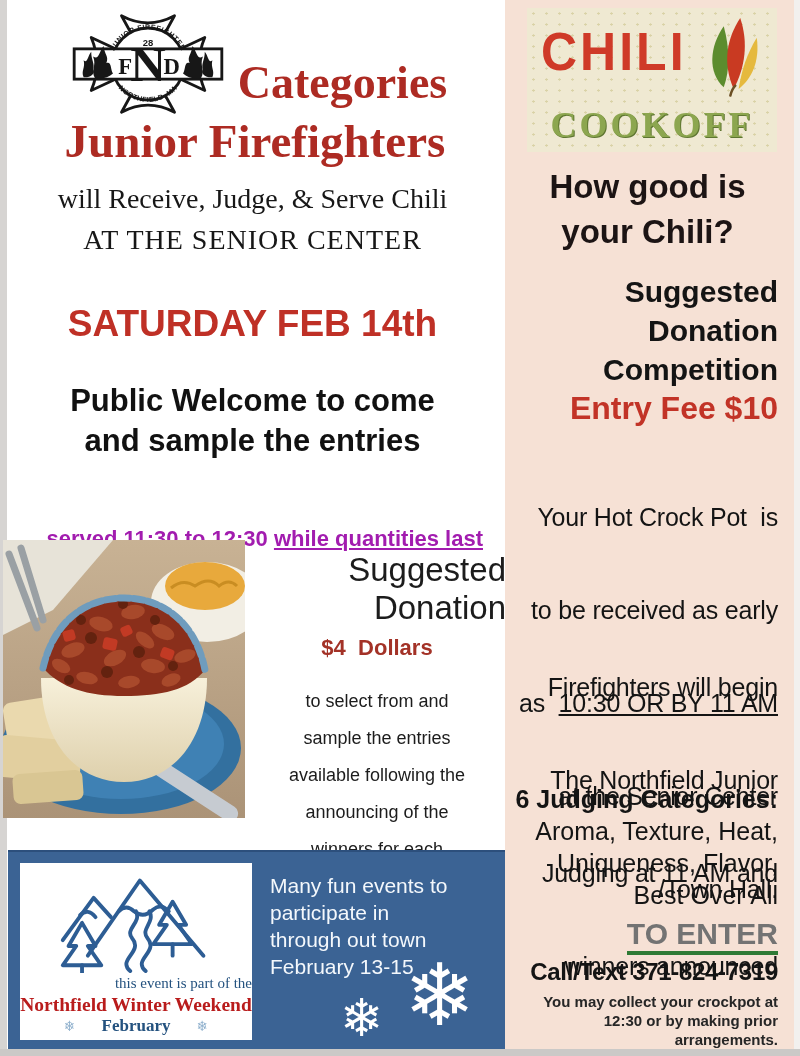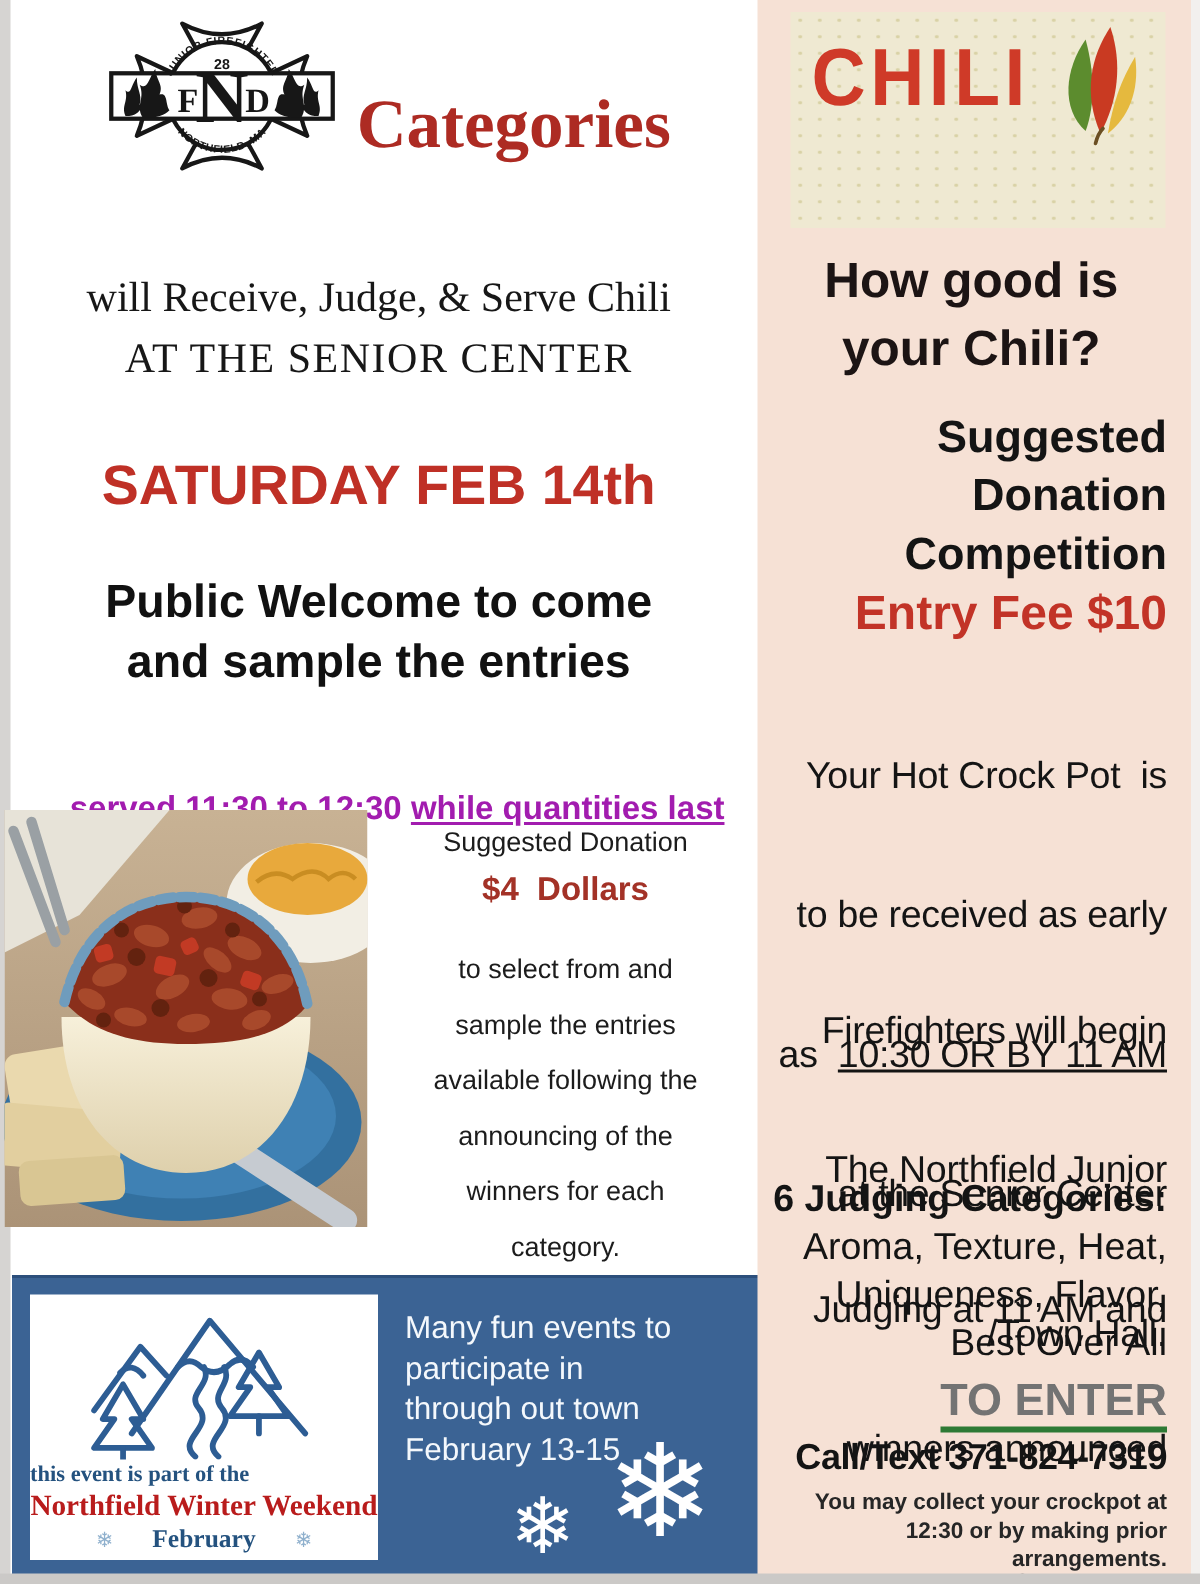--- a/index.html
+++ b/index.html
@@ -21,30 +21,30 @@
         letter-spacing:1px;}
   .date-heading{left:10px;top:303px;width:485px;text-align:center;font-weight:700;
         font-size:37px;color:#bf3026;letter-spacing:0px;}
   .welcome{left:10px;top:381px;width:485px;text-align:center;font-weight:700;
         font-size:31px;line-height:40px;color:#111;}
   .served{left:10px;top:500px;width:485px;text-align:center;font-weight:700;
         font-size:22px;color:#a21caf;white-space:pre;}
   .served .ul{text-decoration:underline;}
   .photo{left:3px;top:540px;width:242px;height:278px;}
   .donation{left:248px;top:551px;width:258px;text-align:center;color:#1c1c1c;}
-  .don-head{font-size:18px;}
+  .don-head{font-size:33px;text-align:right;}
   .don-amount{font-size:22px;font-weight:700;color:#a33227;margin-top:8px;white-space:pre;}
   .don-body{margin-top:22px;font-size:18px;line-height:37px;}
 
   
   .blue-bar{left:8px;top:850px;width:501px;height:199px;background:#3b6394;
         border-top:2px solid #2c4f7c;}
   .winter-card{position:absolute;left:12px;top:11px;width:232px;height:177px;background:#ffffff;}
   .winter-art{position:absolute;left:28px;top:4px;width:176px;height:106px;}
-  .wc-l1{position:absolute;left:0;top:112px;width:232px;text-align:left;font-weight:700;
+  .wc-l1{position:absolute;left:0;top:112px;width:232px;text-align:right;font-weight:400;
         font-size:15px;color:#24527f;}
   .wc-l2{position:absolute;left:0;top:131px;width:232px;text-align:center;font-weight:700;
         font-size:19.5px;color:#b91c1c;}
   .wc-l3{position:absolute;left:0;top:153px;width:232px;text-align:center;font-weight:700;
         font-size:17px;color:#24527f;}
   .wc-flake{font-family:"DejaVu Sans",sans-serif;font-size:14px;color:#8fb0cd;
         font-weight:400;padding:0 26px;}
   .events{position:absolute;left:262px;top:20px;width:210px;font-size:21px;
         line-height:27px;color:#f4f8fc;}
   .flake{position:absolute;font-family:"DejaVu Sans",sans-serif;color:#ffffff;line-height:1;}
@@ -110,20 +110,21 @@
     <text font-size="7.5" font-weight="700" fill="#171717" font-family="Liberation Sans,sans-serif" letter-spacing="0.5">
       <textPath href="#arcTop" startOffset="50%" text-anchor="middle">JUNIOR FIREFIGHTER</textPath>
     </text>
     <text x="80" y="37" text-anchor="middle" font-size="10" font-weight="700" fill="#171717" font-family="Liberation Sans,sans-serif">28</text>
     <text font-size="7.5" font-weight="700" fill="#171717" font-family="Liberation Sans,sans-serif" letter-spacing="0.5">
       <textPath href="#arcBot" startOffset="50%" text-anchor="middle">NORTHFIELD, MA</textPath>
     </text>
   </svg>
 
   <div class="abs serif title1">Categories</div>
+  <div class="abs serif title2">Junior Firefighters</div>
   <div class="abs serif sub1">will Receive, Judge, &amp; Serve Chili</div>
   <div class="abs serif sub2">AT THE SENIOR CENTER</div>
   <div class="abs date-heading">SATURDAY FEB 14th</div>
   <div class="abs welcome">
     <div>Public Welcome to come</div>
     <div>and sample the entries</div>
   </div>
   <div class="abs served">
     <span>served 11:30 to 12:30 </span><span class="ul">while quantities last</span>
   </div>
@@ -238,20 +239,21 @@
 
   <div class="abs right-col">
     <div class="cookoff-card">
       <div class="chili-word">CHILI</div>
       <svg class="peppers" viewBox="0 0 80 100">
         <path d="M30,88 C10,70 13,38 30,14 C37,40 38,66 30,88 Z" fill="#5c8c2e"></path>
         <path d="M42,90 C28,58 34,28 50,4 C60,34 56,64 42,90 Z" fill="#c93a22"></path>
         <path d="M48,90 C52,66 58,48 70,28 C74,56 64,78 48,90 Z" fill="#e5b93e"></path>
         <path d="M38,98 q2,-8 6,-12" stroke="#6b4f23" stroke-width="3" fill="none" stroke-linecap="round"></path>
       </svg>
+      <div class="cookoff-word">COOKOFF</div>
     </div>
 
     <div class="howgood">
       <div>How good is</div>
       <div>your Chili?</div>
     </div>
 
     <div class="r-right sdc">
       <div>Suggested</div>
       <div>Donation</div>

